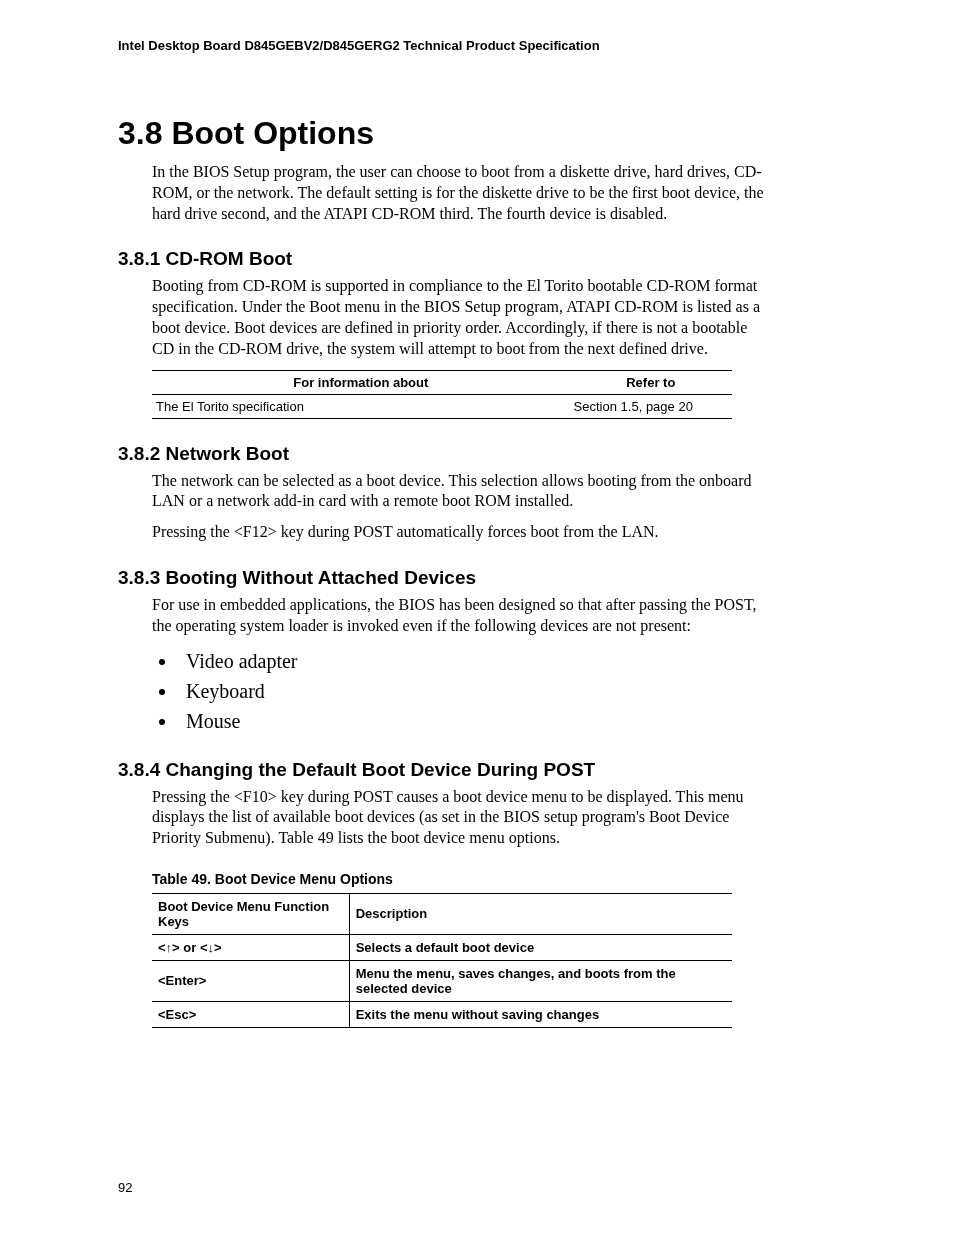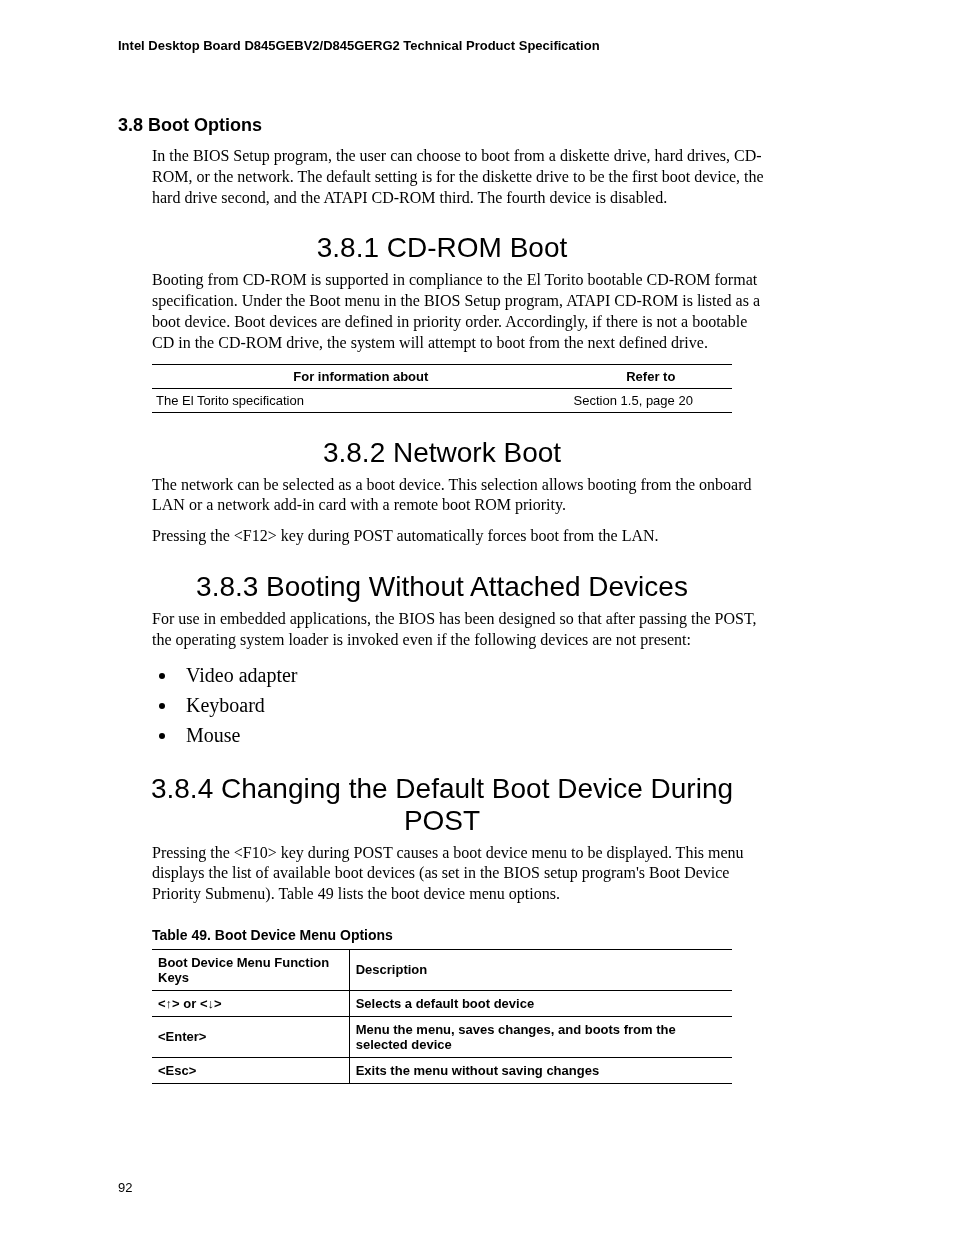--- a/index.html
+++ b/index.html
@@ -18,29 +18,28 @@
   }
   .running-header {
     font-family: Arial, Helvetica, sans-serif;
     font-weight: bold;
     font-size: 13px;
     margin-bottom: 62px;
   }
   h1.section-h1 {
     font-family: Arial, Helvetica, sans-serif;
     font-weight: bold;
-    font-size: 18px;
+    font-size: 32px;
     margin: 8px 0 10px 0;
   }
   h2.section-h2 {
     font-family: Arial, Helvetica, sans-serif;
-    font-weight: normal;
-    font-size: 28px;
+    font-weight: bold;
+    font-size: 19px;
     margin: 24px 0 6px 0;
-    text-align: center;
   }
   .body-para {
     font-size: 16px;
     line-height: 1.3;
     margin: 0 0 10px 34px;
   }
   .body-para.tight { }
   ul.body-list {
     margin: 0 0 10px 60px;
     padding: 0;
@@ -131,21 +130,21 @@
     </thead>
     <tbody>
       <tr>
         <td>The El Torito specification</td>
         <td>Section 1.5, page 20</td>
       </tr>
     </tbody>
   </table>
 
   <h2 class="section-h2">3.8.2   Network Boot</h2>
-  <p class="body-para">The network can be selected as a boot device.  This selection allows booting from the onboard LAN or a network add-in card with a remote boot ROM priority.</p>
+  <p class="body-para">The network can be selected as a boot device.  This selection allows booting from the onboard LAN or a network add-in card with a remote boot ROM installed.</p>
   <p class="body-para">Pressing the &lt;F12&gt; key during POST automatically forces boot from the LAN.</p>
 
   <h2 class="section-h2">3.8.3   Booting Without Attached Devices</h2>
   <p class="body-para tight">For use in embedded applications, the BIOS has been designed so that after passing the POST, the operating system loader is invoked even if the following devices are not present:</p>
   <ul class="body-list">
     <li>Video adapter</li>
     <li>Keyboard</li>
     <li>Mouse</li>
   </ul>
 

